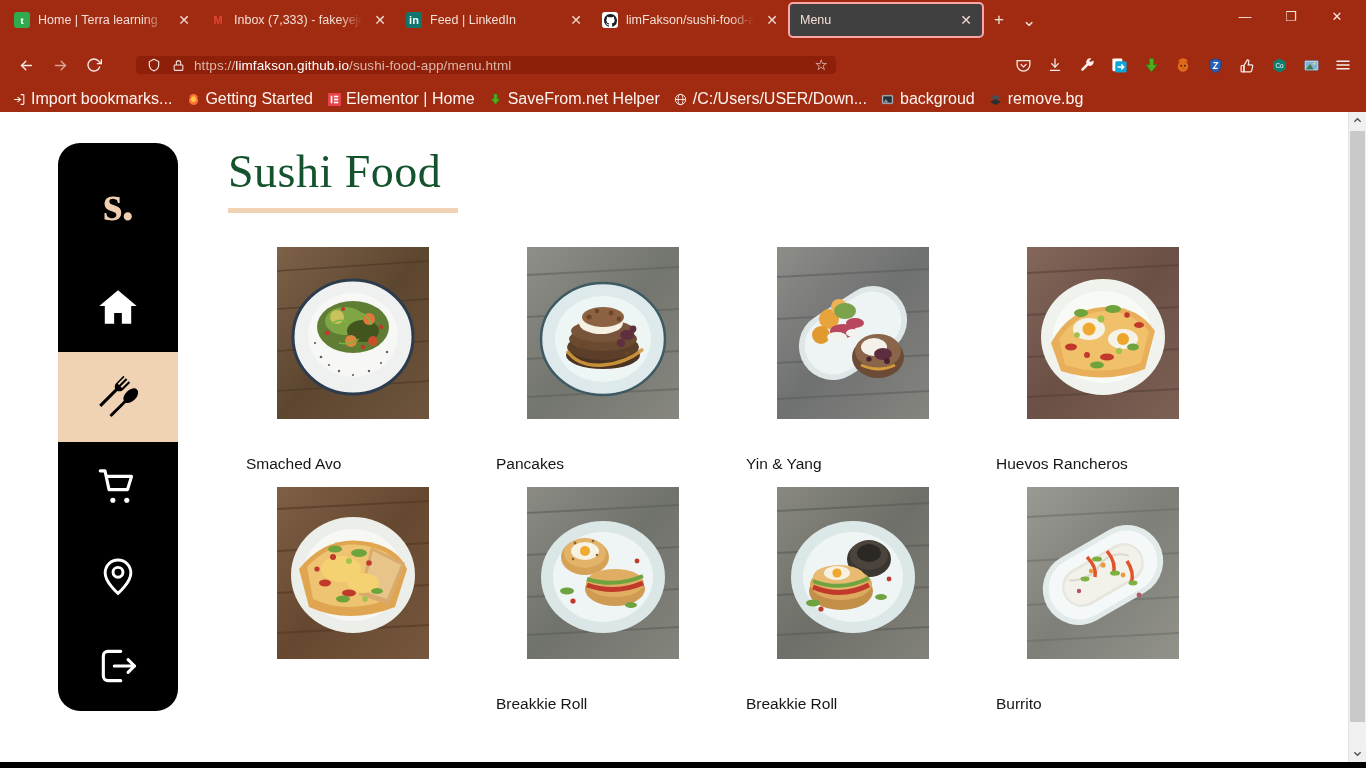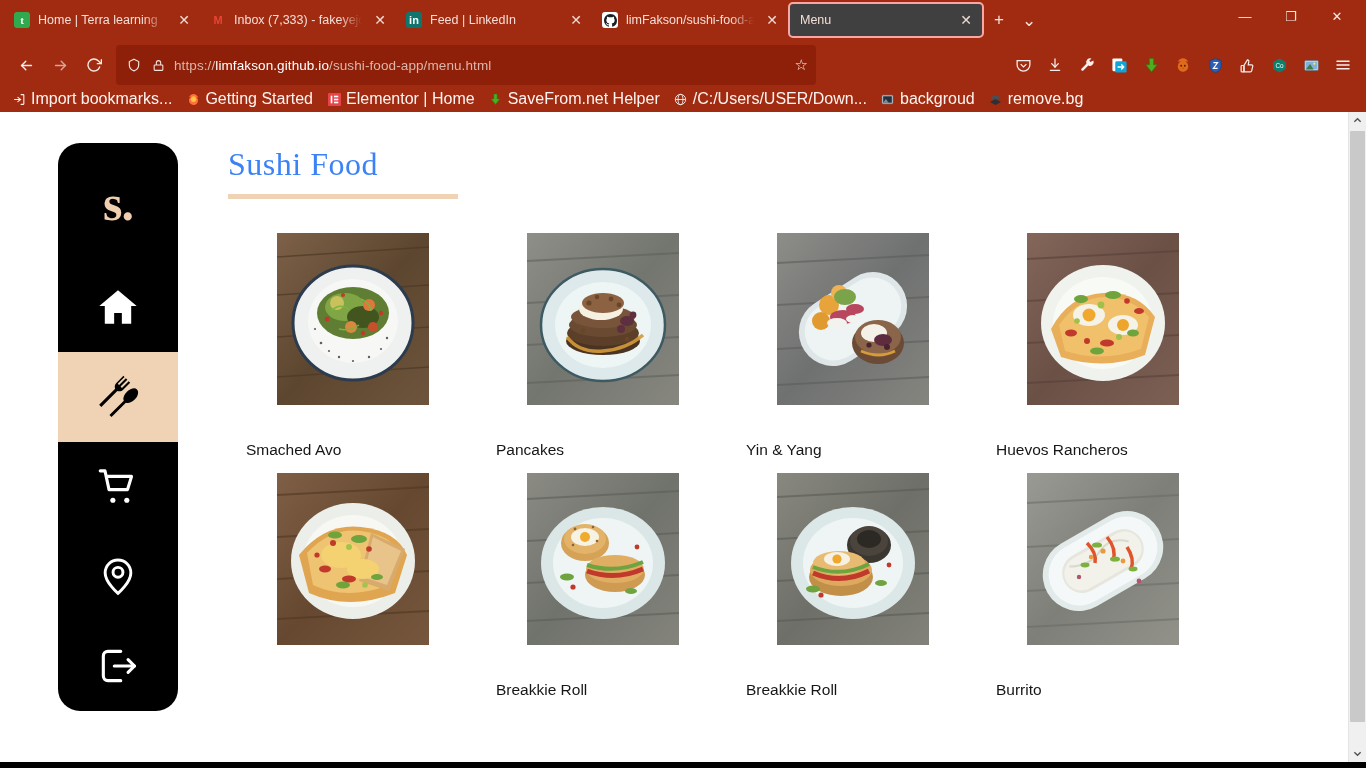--- a/index.html
+++ b/index.html
@@ -88,22 +88,22 @@
     gap: 2px;
   }
   .navbtn {
     width: 32px; height: 30px;
     display: flex; align-items: center; justify-content: center;
     color: #f7ece9; font-size: 16px; border-radius: 4px;
   }
   .navbtn.disabled { color: #d9a595; }
   .urlbar {
     flex: 0 0 700px;
-    height: 40px;
-    margin-left: 4px;
+    height: 18px;
+    margin-left: 24px;
     background: #8e2009;
     border-radius: 4px;
     display: flex;
     align-items: center;
     padding: 0 8px 0 10px;
     gap: 8px;
   }
   .urlbar .u-icon { width: 16px; height: 16px; display:flex; align-items:center; justify-content:center; color: #f3e2dd; }
   .urltext { flex: 1 1 auto; font-size: 13.5px; color: #ffffff; white-space: nowrap; letter-spacing: .1px; }
   .urltext .dim { color: #dcb6ab; }
@@ -178,23 +178,23 @@
 
   
   .main {
     position: absolute;
     left: 228px; top: 0;
     right: 0; bottom: 0;
     padding-top: 36px;
   }
   .page-title {
     font-family: "Liberation Serif", serif;
-    font-size: 32px;
+    font-size: 46px;
     font-weight: 400;
-    color: #3b82f6;
+    color: #14532d;
     line-height: 1.05;
     display: inline-block;
     letter-spacing: .5px;
   }
   .title-rule {
     width: 230px; height: 5px;
     background: #f0d3b4;
     margin-top: 12px;
   }
 

